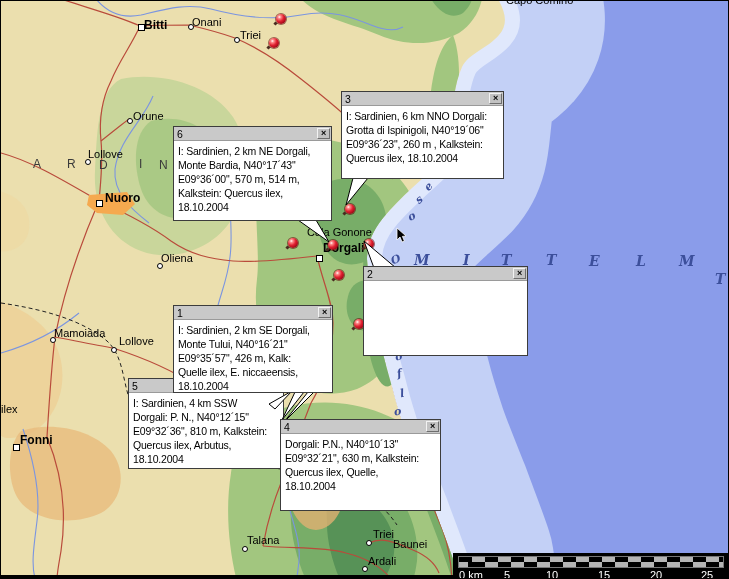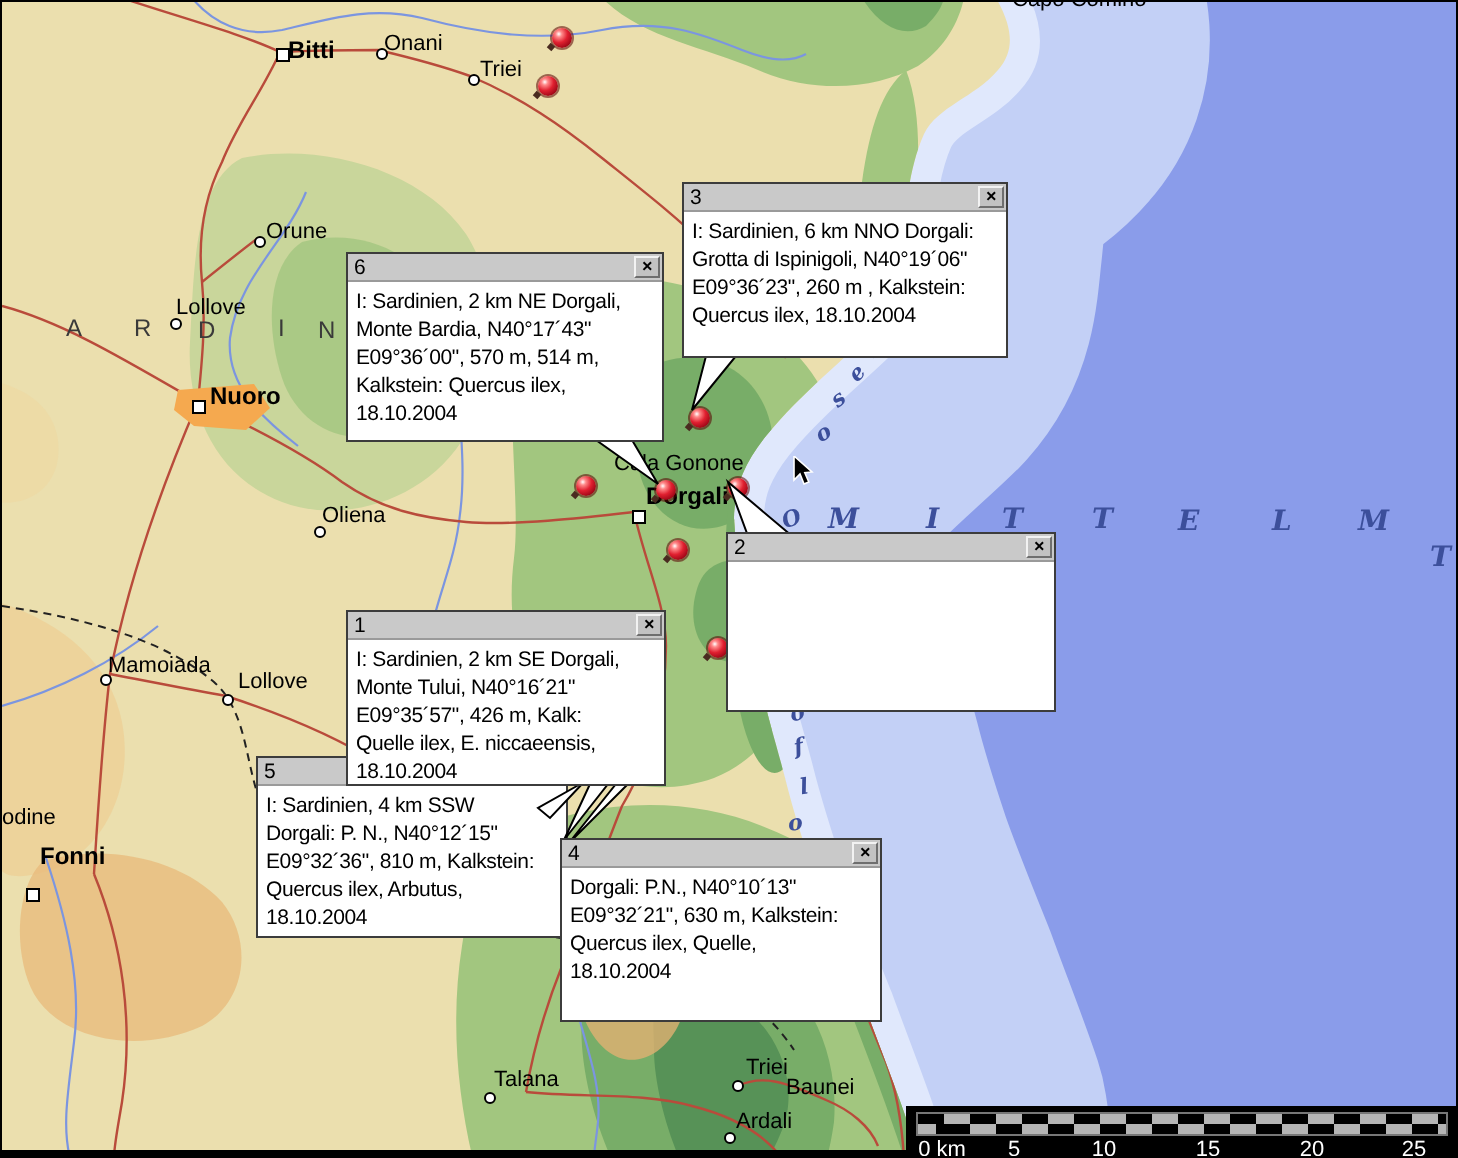--- a/index.html
+++ b/index.html
@@ -124,22 +124,22 @@
       <span class="town-label" style="left: 87px; top: 147px;">Lollove</span>
       <span class="marker-circle" style="left: 84px; top: 158px;"></span>
       <span class="town-label bold" style="left: 104px; top: 190px;">Nuoro</span>
       <span class="marker-square" style="left: 95px; top: 199px;"></span>
       <span class="town-label" style="left: 160px; top: 251px;">Oliena</span>
       <span class="marker-circle" style="left: 156px; top: 262px;"></span>
       <span class="town-label" style="left: 53px; top: 326px;">Mamoiada</span>
       <span class="marker-circle" style="left: 49px; top: 336px;"></span>
       <span class="town-label" style="left: 118px; top: 334px;">Lollove</span>
       <span class="marker-circle" style="left: 110px; top: 346px;"></span>
-      <span class="town-label" style="left: 0px; top: 402px;">odine</span>
-      <span class="town-label bold" style="left: 19px; top: 420px;">Fonni</span>
+      <span class="town-label" style="left: 0px; top: 402px;">ilex</span>
+      <span class="town-label bold" style="left: 19px; top: 432px;">Fonni</span>
       <span class="marker-square" style="left: 12px; top: 443px;"></span>
       <span class="town-label" style="left: 306px; top: 225px;">Cala Gonone</span>
       <span class="town-label bold" style="left: 322px; top: 240px;">Dorgali</span>
       <span class="marker-square" style="left: 315px; top: 254px;"></span>
       <span class="town-label" style="left: 246px; top: 533px;">Talana</span>
       <span class="marker-circle" style="left: 241px; top: 545px;"></span>
       <span class="town-label" style="left: 372px; top: 527px;">Triei</span>
       <span class="marker-circle" style="left: 365px; top: 539px;"></span>
       <span class="town-label" style="left: 392px; top: 537px;">Baunei</span>
       <span class="town-label" style="left: 367px; top: 554px;">Ardali</span>

